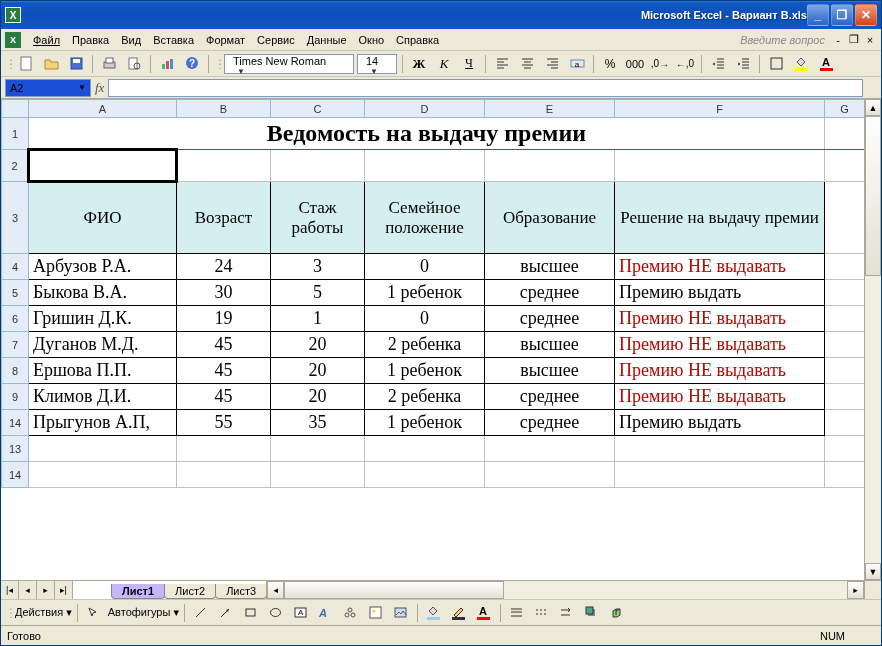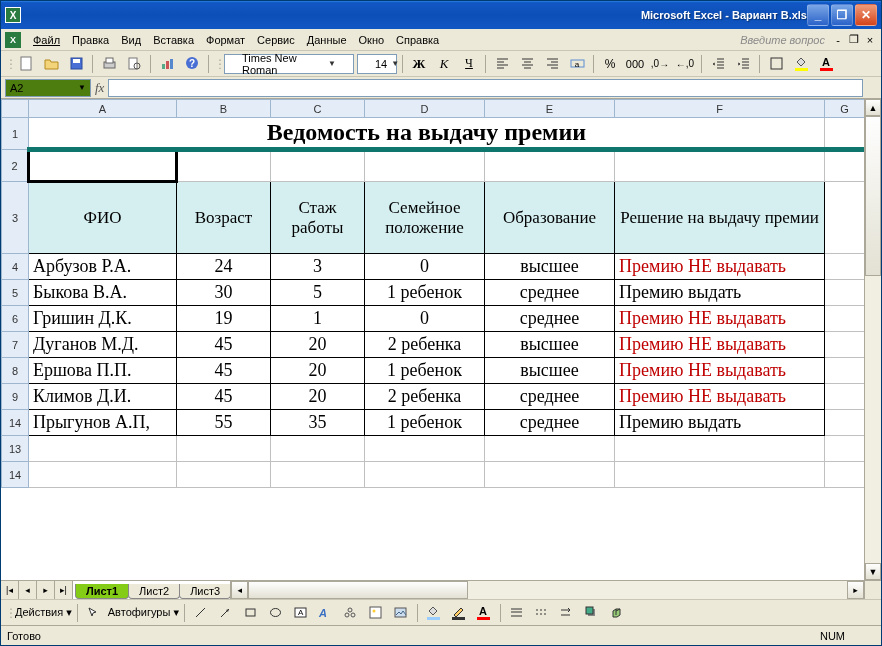--- a/index.html
+++ b/index.html
@@ -16,53 +16,53 @@
   .menubar .mi { padding:2px 6px; cursor:default; }
   .menubar .mi u { text-decoration:underline; }
   .menubar .xlicon { width:16px;height:16px;background:#2a7b3f;margin:0 6px 0 2px; display:flex;align-items:center;justify-content:center;color:#fff;font-size:9px;font-weight:bold; }
   .menubar .spacer { flex:1; }
   .menubar .ask { color:#8a8a8a; font-style:italic; margin-right:6px; }
   .menubar .mdi { display:flex; gap:2px; margin-right:2px; }
   .menubar .mdi span { width:14px;height:14px; display:flex;align-items:center;justify-content:center; }
   .toolbar { height:26px; background:#ece9d8; display:flex; align-items:center; padding:0 4px; gap:3px; border-bottom:1px solid #c9c6b6; }
   .tbtn { width:22px; height:22px; display:flex; align-items:center; justify-content:center; border:1px solid transparent; border-radius:2px; }
   .tsep { width:1px; height:18px; background:#aca899; margin:0 2px; }
-  .tcombo { height:20px; border:1px solid #7f9db9; background:#fff; display:flex; align-items:center; padding:0 17px; font-size:11px; }
+  .tcombo { height:20px; border:1px solid #7f9db9; background:#fff; display:flex; align-items:flex-start; padding:0 8px; font-size:11px;flex-direction:column; }
   .tcombo .dd { margin-left:4px; font-size:8px; color:#333; }
   .grip { width:7px; color:#aca899; letter-spacing:-2px; font-size:12px; }
   .namebox-row { height:22px; background:#ece9d8; display:flex; align-items:center; padding:0 4px; gap:4px; border-bottom:1px solid #aca899; }
-  .namebox { width:86px; height:18px; border:1px solid #7f9db9; background:#4d7c0f; display:flex; align-items:center; padding:0 4px; }
+  .namebox { width:86px; height:18px; border:1px solid #7f9db9; background:#1d4ed8; display:flex; align-items:center; padding:0 4px; }
   .namebox .dd { margin-left:auto; font-size:8px; }
   .fx { font-style:italic; font-family:'Times New Roman',serif; font-size:13px; color:#555; }
   .formula-bar { flex:1; height:18px; border:1px solid #7f9db9; background:#fff; margin-right:14px; }
   .sheet-area { flex:1; background:#fff; position:relative; overflow:hidden; display:flex; }
   .sheet-scroll { flex:1; overflow:hidden; position:relative; }
   table.grid { border-collapse:collapse; width:100%; table-layout:fixed; }
   table.grid th, table.grid td { border:1px solid #c0c0c0; }
   .corner, .colhdr, .rowhdr { background:#e4ecf7; font-weight:normal; font-size:11px; color:#333; text-align:center; }
   .colhdr { height:18px; border:1px solid #9eb6ce !important; }
   .rowhdr { width:27px; border:1px solid #9eb6ce !important; }
   .corner { width:27px; height:18px; border:1px solid #9eb6ce !important; }
   td.cell { font-family:'Times New Roman', serif; font-size:18px; padding:1px 4px; height:26px; vertical-align:middle; }
-  .title-row td.cell { font-size:24px; font-weight:bold; text-align:center; height:32px; border-bottom:5px solid #0f766e; }
+  .title-row td.cell { font-size:24px; font-weight:bold; text-align:center; height:32px; border-bottom:1px solid #0f766e; }
   td.hdr-cell { background:#d5eef0; border:1px solid #000 !important; text-align:center; font-family:'Times New Roman',serif; font-size:17px; vertical-align:middle; padding:4px; }
   td.data { border:1px solid #000 !important; }
   td.data.center { text-align:center; }
   .red { color:#c00000; }
   .active-cell { border:3px solid #000 !important; }
   .vscroll { width:17px; background:#ece9d8; border-left:1px solid #aca899; display:flex; flex-direction:column; }
   .vscroll .sbtn { height:17px; background:linear-gradient(#fefefe,#e3e1d3); border:1px solid #aca899; display:flex;align-items:center;justify-content:center;font-size:9px; }
   .vscroll .track { flex:1; background:#f1efe2; position:relative; }
   .vscroll .thumb { position:absolute; left:0; right:0; top:0; height:160px; background:linear-gradient(#fefefe,#e3e1d3); border:1px solid #aca899; }
   .tabs-row { height:19px; display:flex; align-items:stretch; background:#ece9d8; border-top:1px solid #aca899; }
   .tab-nav { display:flex; }
   .tab-nav .nb { width:18px; border-right:1px solid #aca899; display:flex;align-items:center;justify-content:center; font-size:9px; background:#ece9d8; }
   .tabs { display:flex; align-items:flex-end; background:#fff; padding-left:2px; }
   .tab { padding:1px 10px; font-size:11px; background:#ece9d8; border:1px solid #888; border-top:none; border-radius:0 0 4px 4px; margin-right:-1px; }
-  .tab.active { background:#84cc16; font-weight:bold; }
+  .tab.active { background:#c4b5fd; font-weight:bold;margin-left:36px; }
   .hscroll { flex:1; display:flex; align-items:stretch; border-left:1px solid #aca899; }
   .hscroll .sbtn { width:17px; background:linear-gradient(#fefefe,#e3e1d3); border:1px solid #aca899; display:flex;align-items:center;justify-content:center;font-size:9px; }
   .hscroll .track { flex:1; background:#f1efe2; position:relative; }
   .hscroll .thumb { position:absolute; top:0; bottom:0; left:0; width:220px; background:linear-gradient(#fefefe,#e3e1d3); border:1px solid #aca899; }
   .draw-toolbar { height:26px; background:#ece9d8; display:flex; align-items:center; padding:0 4px; gap:3px; border-top:1px solid #c9c6b6; }
   .statusbar { height:20px; background:#ece9d8; border-top:1px solid #aca899; display:flex; align-items:center; padding:0 6px; font-size:11px; }
   .statusbar .pane { margin-left:auto; display:flex; gap:40px; margin-right:30px;justify-content:flex-end; }
   svg { display:block; }
 </style>
 </head>

